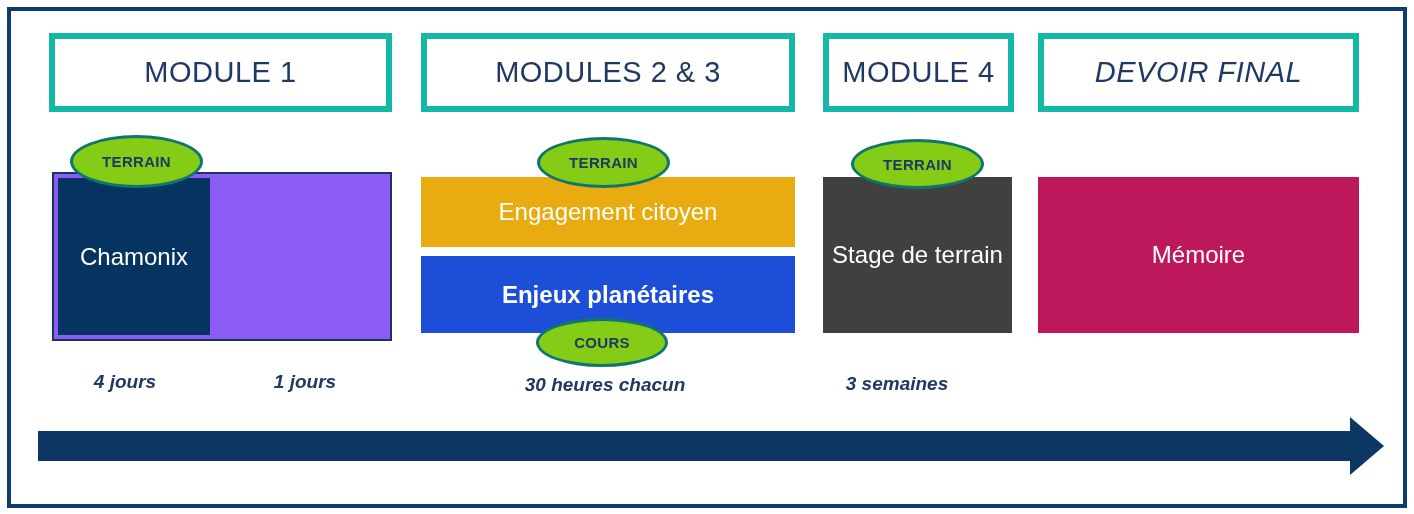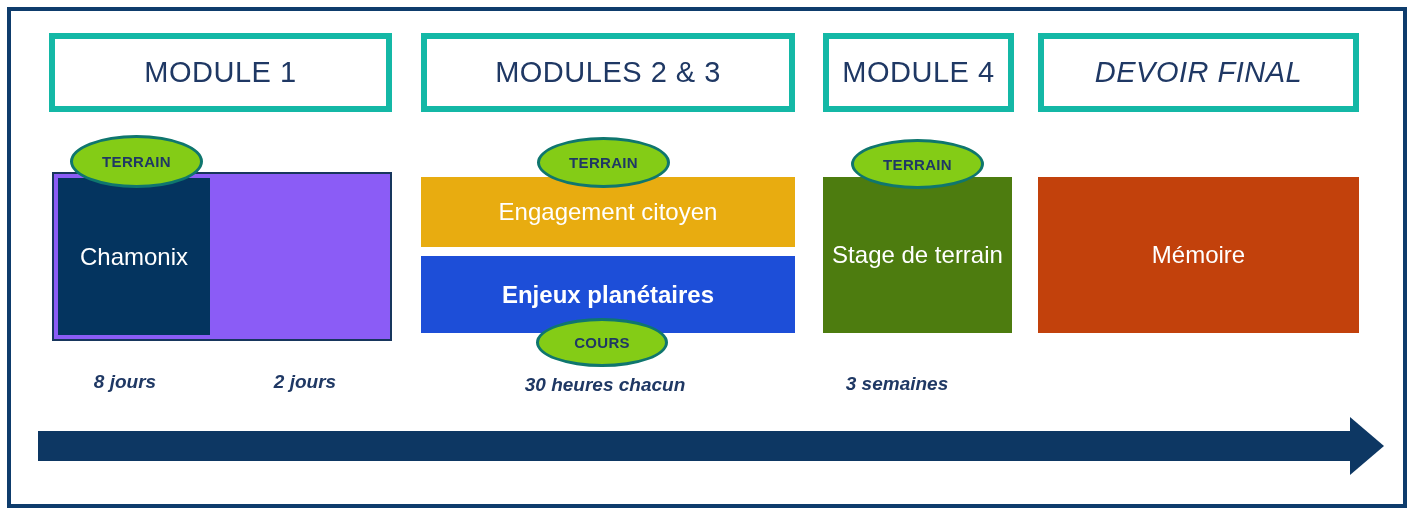--- a/index.html
+++ b/index.html
@@ -103,22 +103,22 @@
   .bigbox {
     position: absolute;
     top: 177px; height: 156px;
     display: flex;
     align-items: center;
     justify-content: center;
     color: #ffffff;
     font-size: 24px;
     z-index: 3;
   }
-  #box-stage   { left: 823px;  width: 189px; background: #4d7c0f; }
-  #box-memoire { left: 1038px; width: 321px; background: #c2410c; }
+  #box-stage   { left: 823px;  width: 189px; background: #404040; }
+  #box-memoire { left: 1038px; width: 321px; background: #be185d; }
 
   .duration {
     position: absolute;
     font-size: 19px;
     font-style: italic;
     font-weight: 600;
     color: #1F3864;
     text-align: center;
     z-index: 2;
   }
@@ -162,19 +162,19 @@
 <div class="bar" id="bar-green">Enjeux planétaires</div>
 
 <div class="bigbox" id="box-stage">Stage de terrain</div>
 <div class="bigbox" id="box-memoire">Mémoire</div>
 
 <div class="oval" id="oval-m1">TERRAIN</div>
 <div class="oval" id="oval-m23-top">TERRAIN</div>
 <div class="oval" id="oval-m23-bot">COURS</div>
 <div class="oval" id="oval-m4">TERRAIN</div>
 
-<div class="duration" id="dur-1">8 jours</div>
-<div class="duration" id="dur-2">2 jours</div>
+<div class="duration" id="dur-1">4 jours</div>
+<div class="duration" id="dur-2">1 jours</div>
 <div class="duration" id="dur-3">30 heures chacun</div>
 <div class="duration" id="dur-4">3 semaines</div>
 
 <div class="arrow-shaft"></div>
 <div class="arrow-head"></div>
 
 </body></html>

